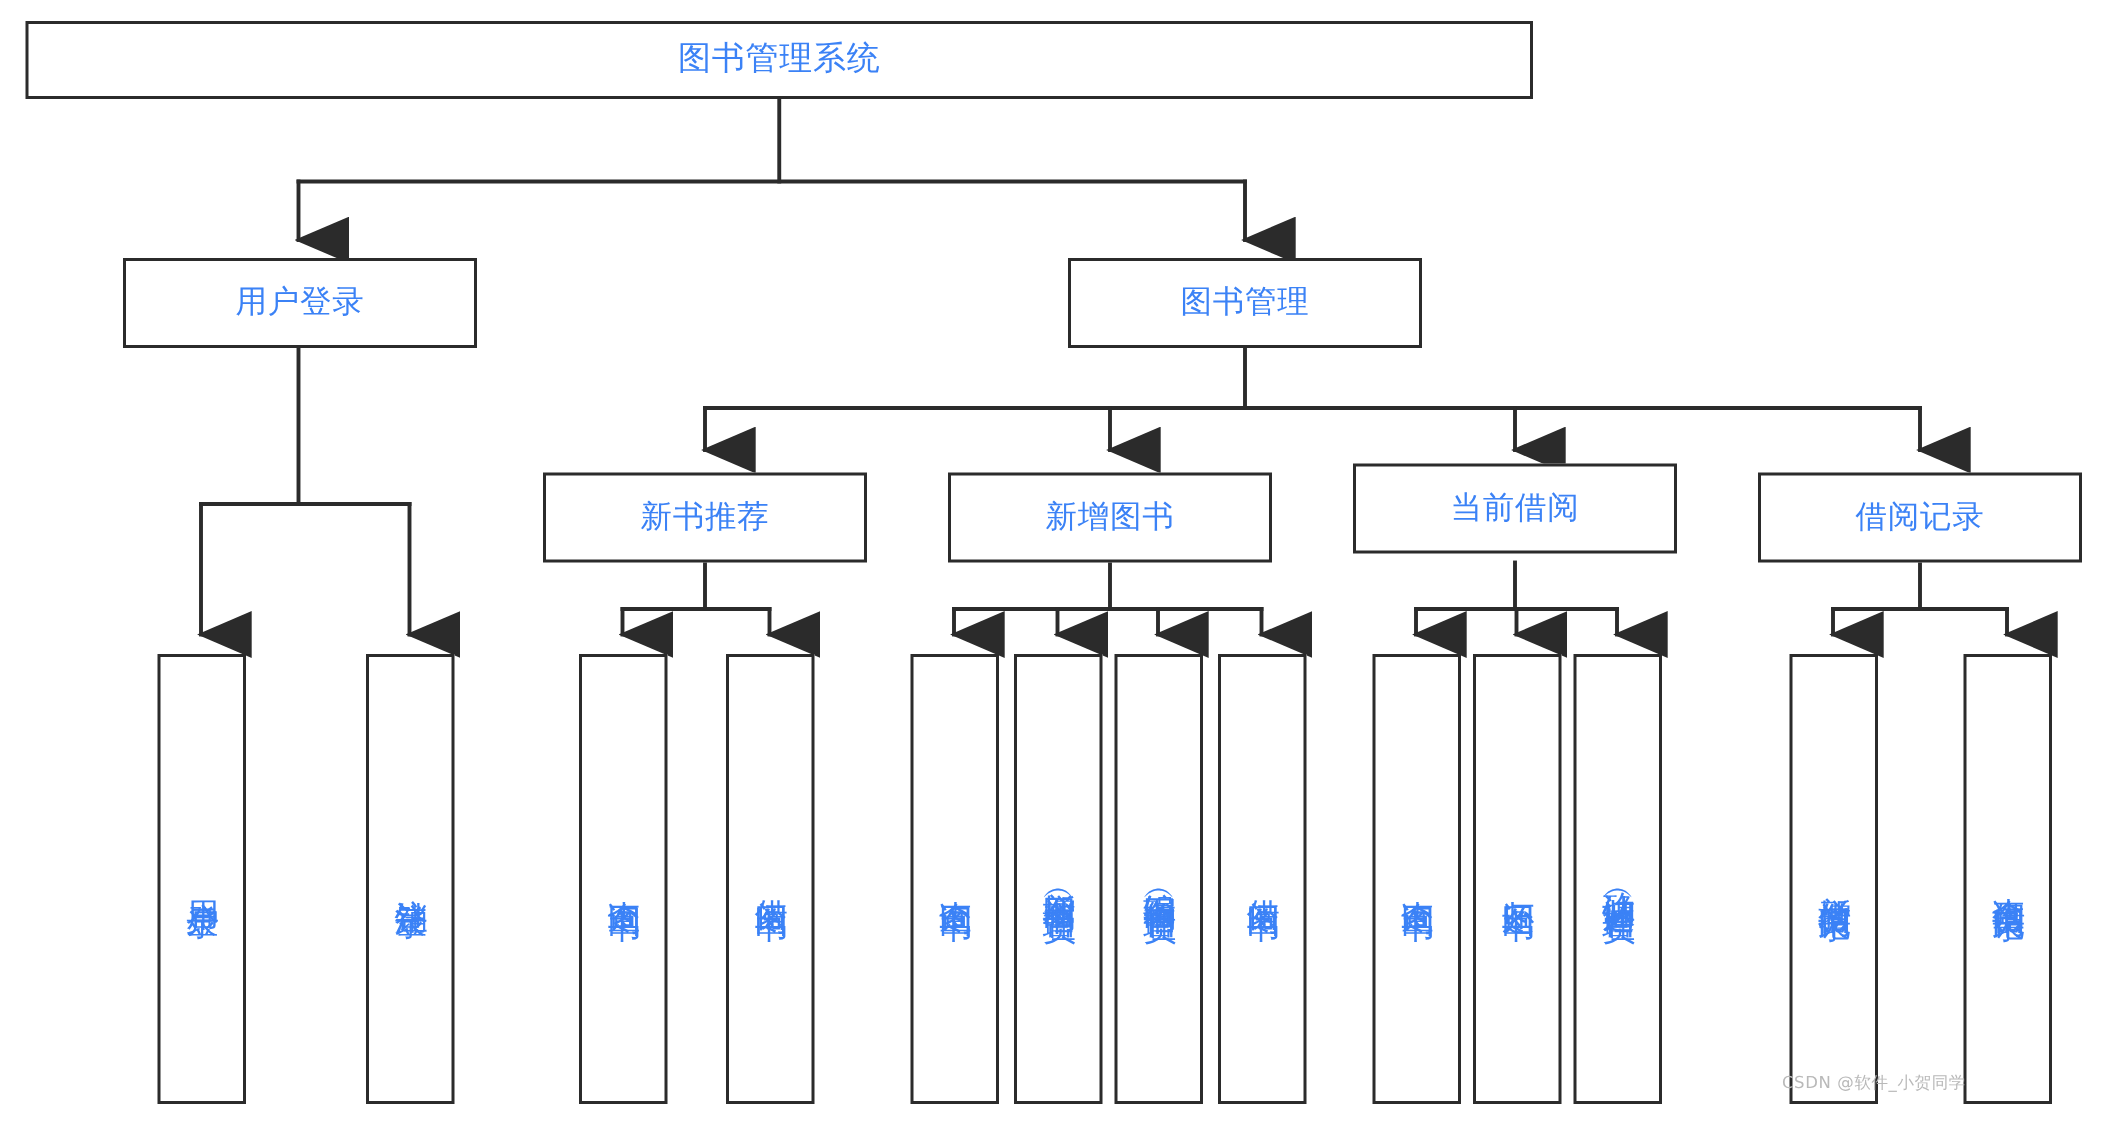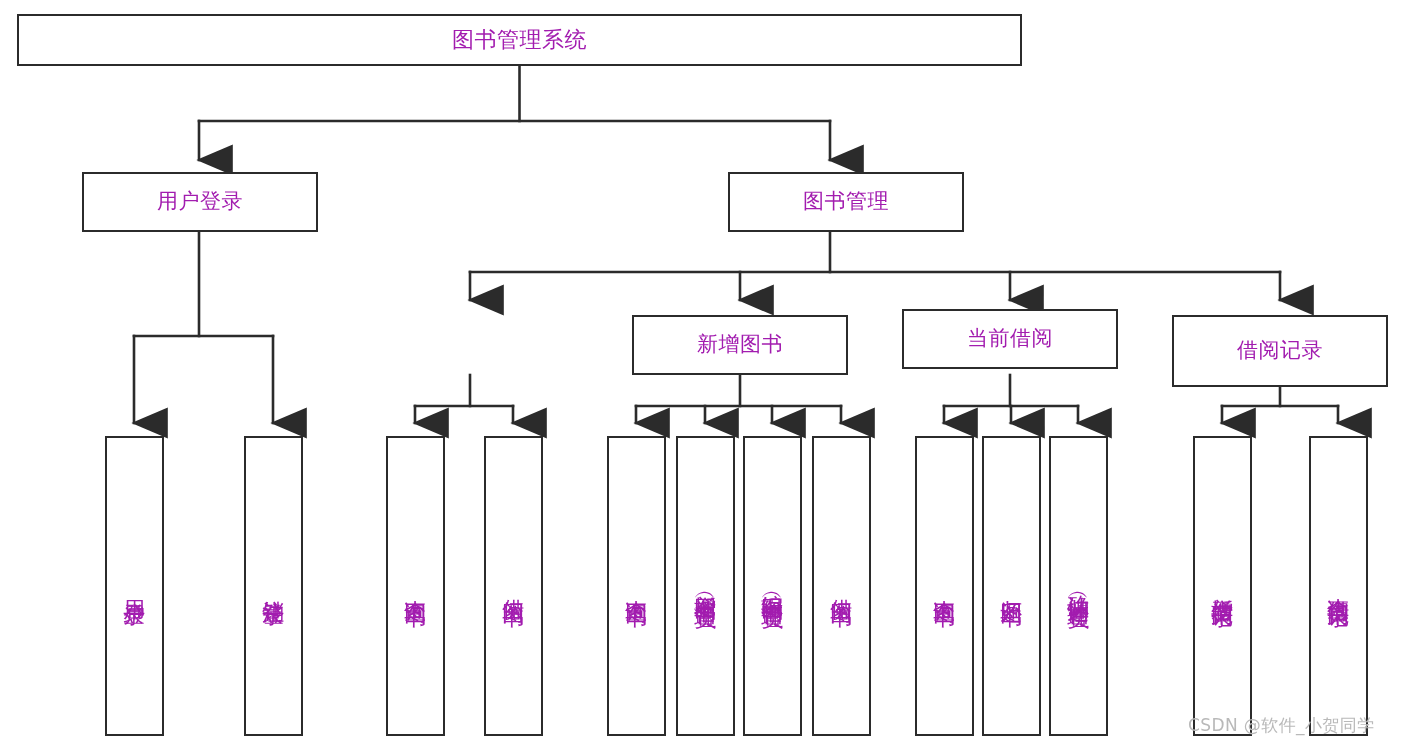--- a/index.html
+++ b/index.html
@@ -27,21 +27,21 @@
     height: 747px;
   }
   .node {
     position: absolute;
     box-sizing: border-box;
     border: 2px solid #2b2b2b;
     background: #ffffff;
     display: flex;
     align-items: center;
     justify-content: center;
-    color: #a21caf;
+    color: #3b82f6;
   }
   .node .label {
     display: block;
     text-align: center;
     line-height: 1.12;
     letter-spacing: 0.5px;
   }
   .node.horiz .label {
     font-size: 21px;
     white-space: nowrap;
@@ -58,21 +58,21 @@
     text-orientation: upright;
     font-size: 22px;
     line-height: 1.06;
     letter-spacing: 2px;
     max-height: 292px;
   }
   .watermark {
     position: absolute;
     left: 1188px;
     top: 714px;
-    font-size: 17px;
+    font-size: 11px;
     color: #b9b9b9;
     white-space: nowrap;
     letter-spacing: 0.4px;
     pointer-events: none;
   }
 </style>
 </head>
 <body>
 
 <div id="diagram-root">
@@ -127,31 +127,34 @@
     </g>
   </svg>
 
   <div class="node horiz root" style="left:17px; top:14px; width:1005px; height:52px;">
     <span class="label">图书管理系统</span>
   </div>
 
   <div class="node horiz" style="left:82px; top:172px; width:236px; height:60px;">
     <span class="label">用户登录</span>
   </div>
-  <div class="node horiz" style="left:712px; top:172px; width:236px; height:60px;margin-left:16px;">
+  <div class="node horiz" style="left:712px; top:172px; width:236px; height:60px;">
     <span class="label">图书管理</span>
   </div>
 
+  <div class="node horiz" style="left:362px; top:315px; width:216px; height:60px;">
+    <span class="label">新书推荐</span>
+  </div>
   <div class="node horiz" style="left:632px; top:315px; width:216px; height:60px;">
     <span class="label">新增图书</span>
   </div>
   <div class="node horiz" style="left:902px; top:309px; width:216px; height:60px;">
     <span class="label">当前借阅</span>
   </div>
-  <div class="node horiz" style="left:1172px; top:315px; width:216px; height:72px;">
+  <div class="node horiz" style="left:1172px; top:315px; width:216px; height:60px;">
     <span class="label">借阅记录</span>
   </div>
 
   <div class="node vert" style="left:105px; top:436px; width:59px; height:300px;">
     <span class="label">用户登录</span>
   </div>
   <div class="node vert" style="left:244px; top:436px; width:59px; height:300px;">
     <span class="label">注销登录</span>
   </div>
 

